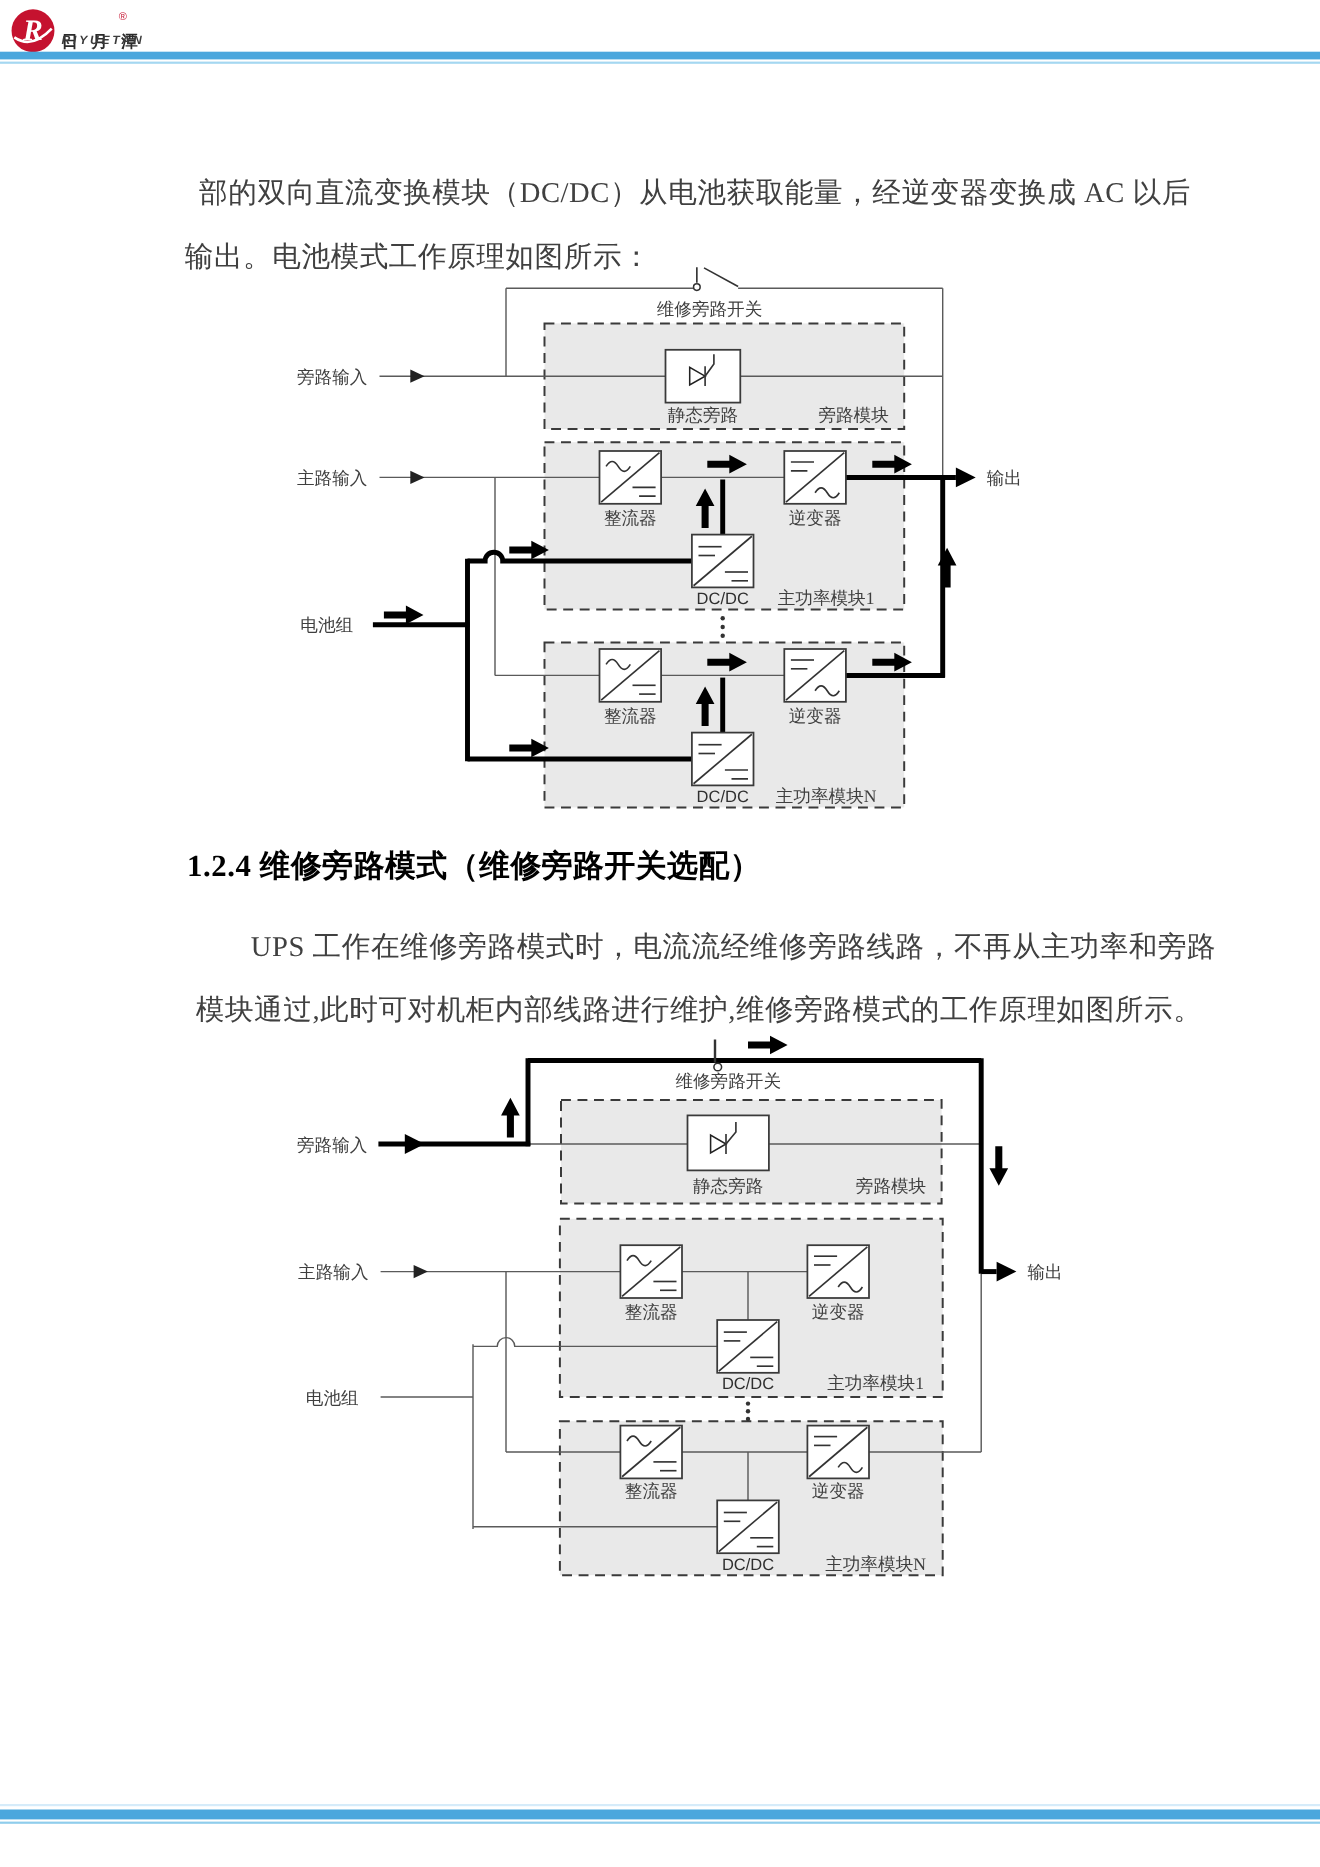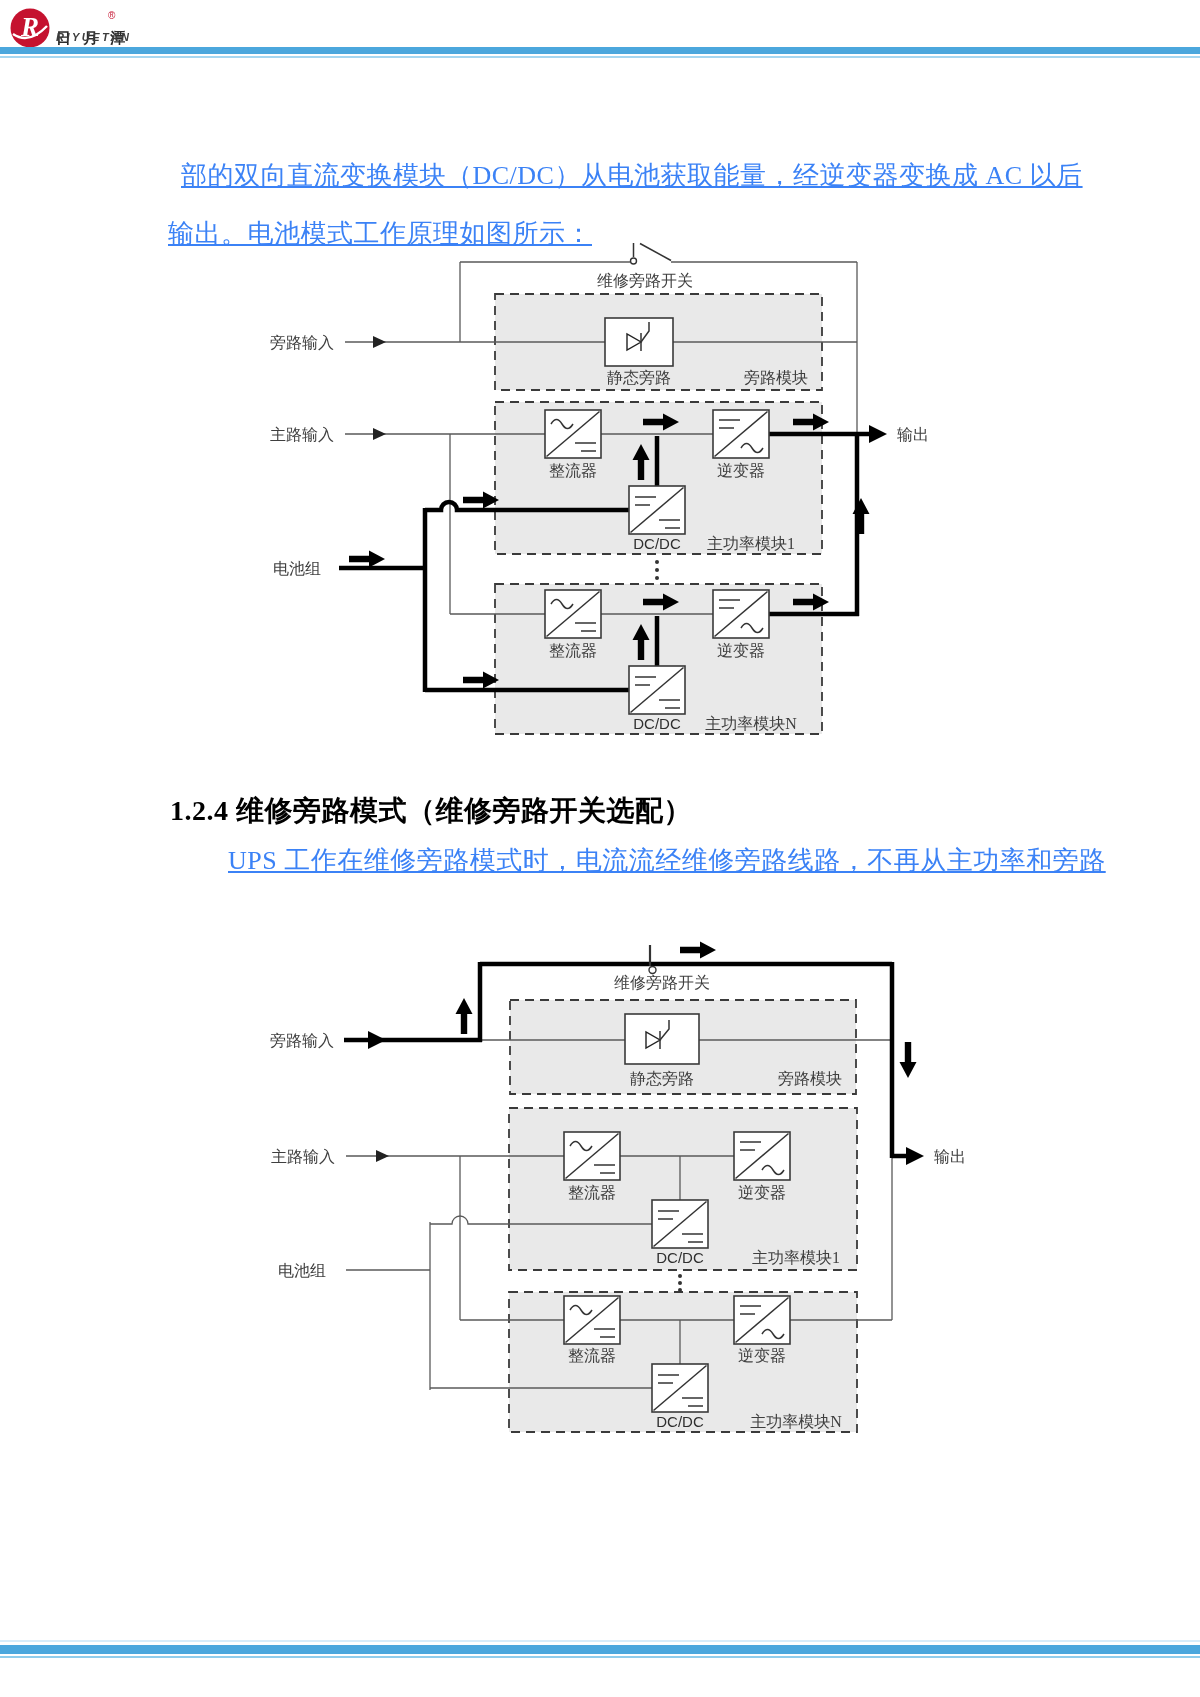--- a/index.html
+++ b/index.html
@@ -1,19 +1,19 @@
 <!DOCTYPE html>
 <html><head>
 <meta charset="utf-8">
 <style>
   html,body { margin:0; padding:0; background:#ffffff; }
   .page { position:relative; width:1200px; height:1697px; background:#ffffff;
           font-family:"Liberation Serif", serif; overflow:hidden; }
   .abs { position:absolute; white-space:nowrap; }
-  .body-line { font-size:26px; color:#3b82f6; letter-spacing:0.5px;text-decoration:underline; }
+  .body-line { font-size:26px; color:#404040; letter-spacing:0.5px; }
   .heading-line { font-size:28px; font-weight:bold; color:#000000; letter-spacing:0.5px; }
   .bar { position:absolute; left:0; width:1200px; }
   .brand-cn { font-family:"Liberation Sans", sans-serif; font-size:15px; font-weight:bold;
               color:#2b2b2b; letter-spacing:4px; }
   .brand-reg { font-size:10px; color:#c5122f; font-family:"Liberation Sans", sans-serif; }
   .brand-en { font-family:"Liberation Sans", sans-serif; font-size:11px; font-weight:bold;
               font-style:italic; color:#3c3c3c; letter-spacing:2.5px;text-align:right; }
   
   svg text { font-family:"Liberation Serif", serif; font-size:16px; fill:#3f3f3f; text-anchor:middle; }
   svg text.lat { font-family:"Liberation Sans", sans-serif; font-size:15px; fill:#2f2f2f; }
@@ -150,23 +150,24 @@
     <text x="412" y="317" class="lat">DC/DC</text>
     <text x="506" y="317">主功率模块1</text>
     <text x="52" y="342">电池组</text>
     <text x="668" y="208">输出</text>
     <text x="328" y="424">整流器</text>
     <text x="496" y="424">逆变器</text>
     <text x="412" y="497" class="lat">DC/DC</text>
     <text x="506" y="497">主功率模块N</text>
   </svg>
 
-  <div class="abs heading-line" style="left:170px; top:792px;text-align:center;">1.2.4 维修旁路模式（维修旁路开关选配）</div>
+  <div class="abs heading-line" style="left:170px; top:768px;text-align:center;">1.2.4 维修旁路模式（维修旁路开关选配）</div>
 
   <div class="abs body-line" style="left:208px; top:843px;margin-left:20px;">UPS 工作在维修旁路模式时，电流流经维修旁路线路，不再从主功率和旁路</div>
+  <div class="abs body-line" style="left:178px; top:900px;">模块通过,此时可对机柜内部线路进行维护,维修旁路模式的工作原理如图所示。</div>
 
   <svg class="abs" style="left:250px; top:940px;" width="740" height="500" viewBox="0 0 740 500">
 
     <rect x="260" y="60" width="346" height="94" class="dashbox"></rect>
     <rect x="259" y="168" width="348" height="162" class="dashbox"></rect>
     <rect x="259" y="352" width="348" height="140" class="dashbox"></rect>
 
     <g>
       <path class="tl" d="M230,100 H642"></path>
       <path class="tl" d="M96,216 H314 M370,216 H484"></path>

